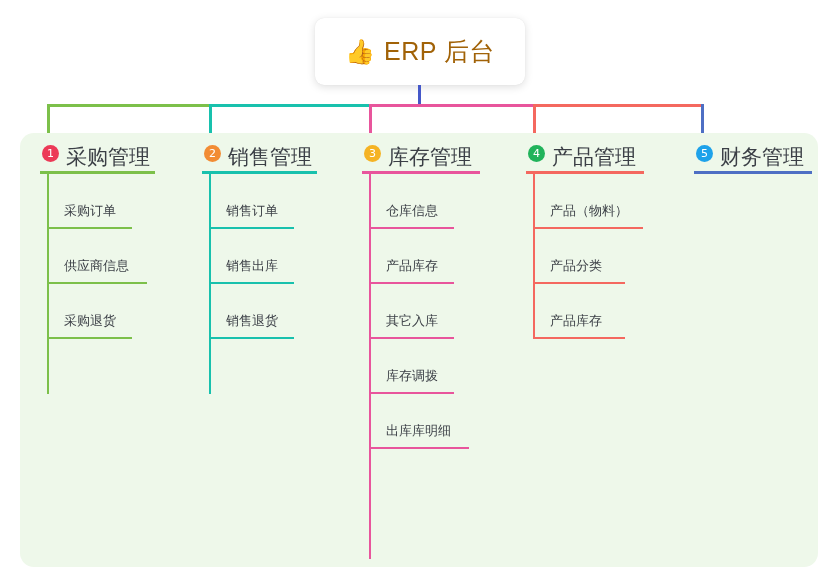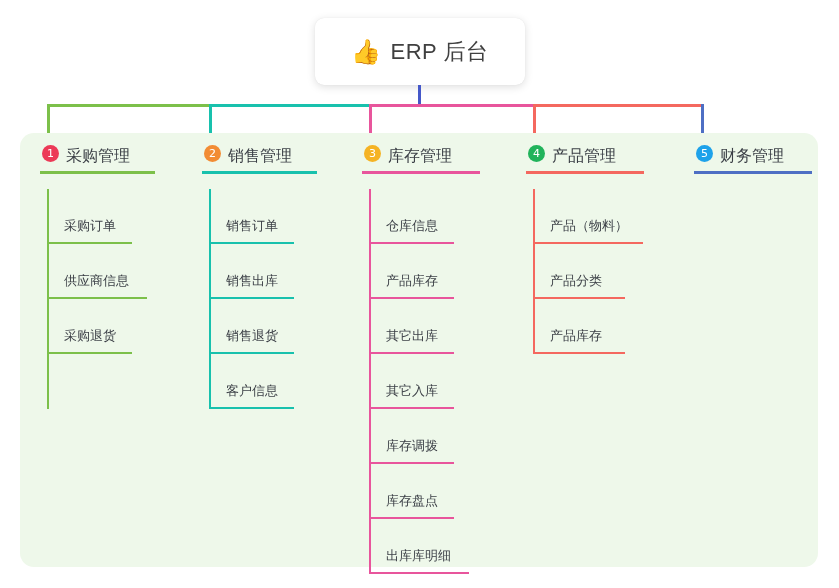--- a/index.html
+++ b/index.html
@@ -39,22 +39,22 @@
     display: flex;
     align-items: center;
     gap: 9px;
   }
   #root-emoji {
     font-size: 24px;
     line-height: 1;
     color: #f1b33c;
   }
   #root-title-text {
-    font-size: 22px;
-    color: #404040;
+    font-size: 25px;
+    color: #a16207;
     letter-spacing: 0.5px;
     white-space: nowrap;
   }
 
   
   .vline {
     position: absolute;
     width: 3px;
   }
   .hseg {
@@ -90,33 +90,33 @@
     height: 17px;
     border-radius: 50%;
     color: #ffffff;
     font-size: 11px;
     line-height: 17px;
     text-align: center;
     flex: 0 0 auto;
     font-family: "DejaVu Sans", sans-serif;
   }
   .branch-title {
-    font-size: 16px;
+    font-size: 21px;
     color: #3b3f46;
     white-space: nowrap;
     margin-top: 7px;
   }
   .head-rule {
     height: 3px;
     margin-top: 5px;
   }
 
   .leaves {
     position: relative;
-    margin-top: 15px;
+    margin-top: 0px;
   }
   .spine {
     position: absolute;
     left: 7px;
     top: 0;
     width: 2px;
   }
   .leaf {
     position: relative;
     height: 55px;
@@ -200,56 +200,44 @@
             <div class="leaf-rule" style="width: 85px; background: rgb(24, 193, 173);"></div>
           </div>
           <div class="leaf">
             <span class="leaf-label">销售出库</span>
             <div class="leaf-rule" style="width: 85px; background: rgb(24, 193, 173);"></div>
           </div>
           <div class="leaf">
             <span class="leaf-label">销售退货</span>
             <div class="leaf-rule" style="width: 85px; background: rgb(24, 193, 173);"></div>
           </div>
-          <div class="leaf">
-            <span class="leaf-label">客户信息</span>
-            <div class="leaf-rule" style="width: 85px; background: rgb(24, 193, 173);"></div>
-          </div>
         </div>
       </div>
       <div class="branch" style="left: 362px;">
         <div class="branch-head">
           <span class="badge" style="background: rgb(245, 179, 36);">3</span>
           <span class="branch-title">库存管理</span>
         </div>
         <div class="head-rule" style="width: 118px; background: rgb(232, 85, 156);"></div>
         <div class="leaves">
           <div class="spine" style="background: rgb(232, 85, 156); height: 385px;"></div>
           <div class="leaf">
             <span class="leaf-label">仓库信息</span>
             <div class="leaf-rule" style="width: 85px; background: rgb(232, 85, 156);"></div>
           </div>
           <div class="leaf">
             <span class="leaf-label">产品库存</span>
             <div class="leaf-rule" style="width: 85px; background: rgb(232, 85, 156);"></div>
           </div>
           <div class="leaf">
-            <span class="leaf-label">其它出库</span>
-            <div class="leaf-rule" style="width: 85px; background: rgb(232, 85, 156);"></div>
-          </div>
-          <div class="leaf">
             <span class="leaf-label">其它入库</span>
             <div class="leaf-rule" style="width: 85px; background: rgb(232, 85, 156);"></div>
           </div>
           <div class="leaf">
             <span class="leaf-label">库存调拨</span>
-            <div class="leaf-rule" style="width: 85px; background: rgb(232, 85, 156);"></div>
-          </div>
-          <div class="leaf">
-            <span class="leaf-label">库存盘点</span>
             <div class="leaf-rule" style="width: 85px; background: rgb(232, 85, 156);"></div>
           </div>
           <div class="leaf">
             <span class="leaf-label">出库库明细</span>
             <div class="leaf-rule" style="width: 100px; background: rgb(232, 85, 156);"></div>
           </div>
         </div>
       </div>
       <div class="branch" style="left: 526px;">
         <div class="branch-head">

